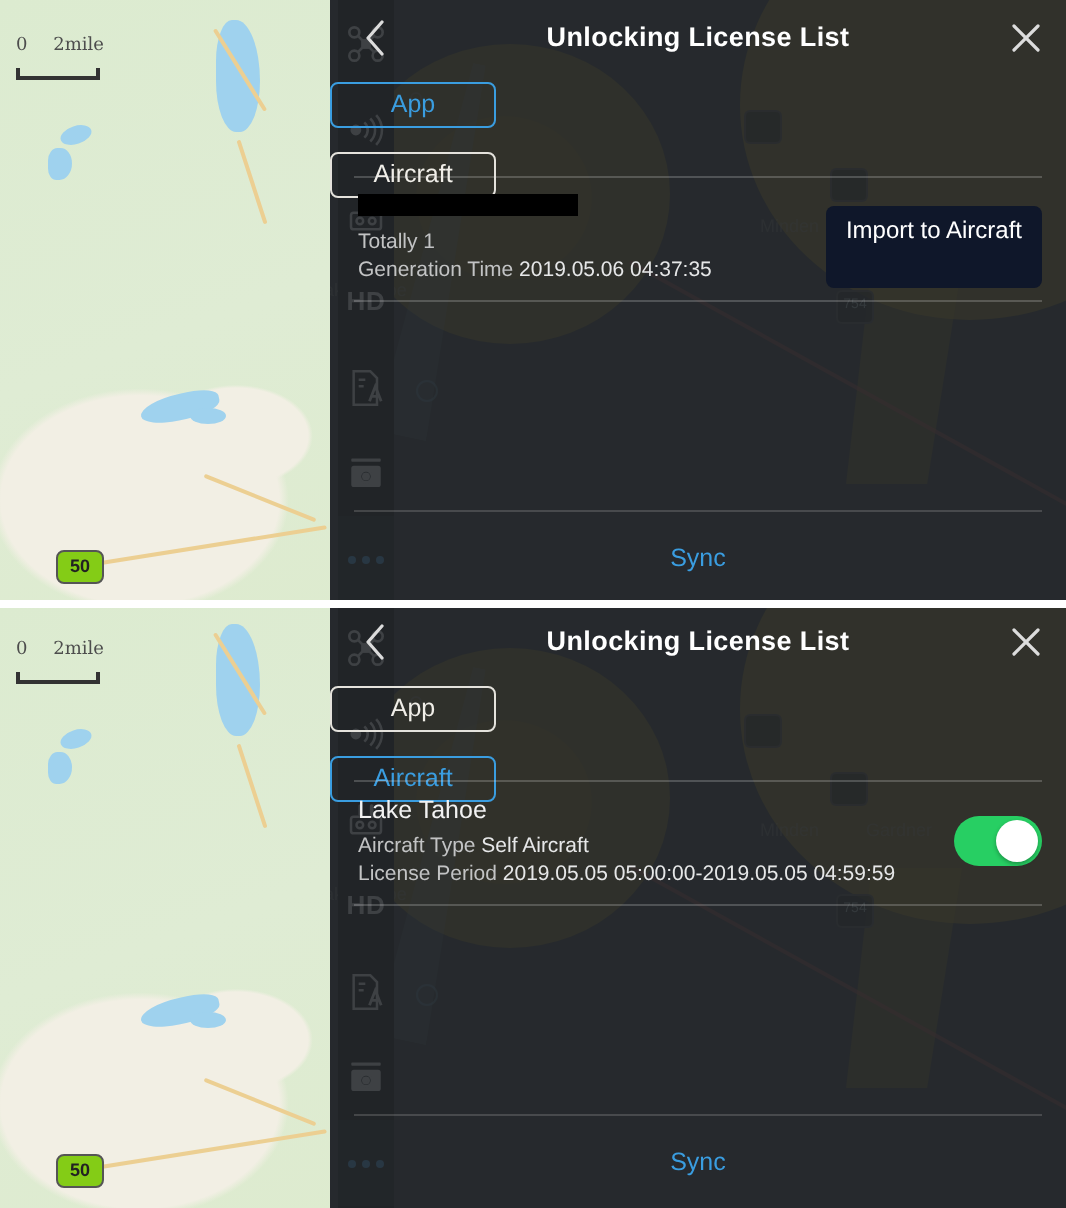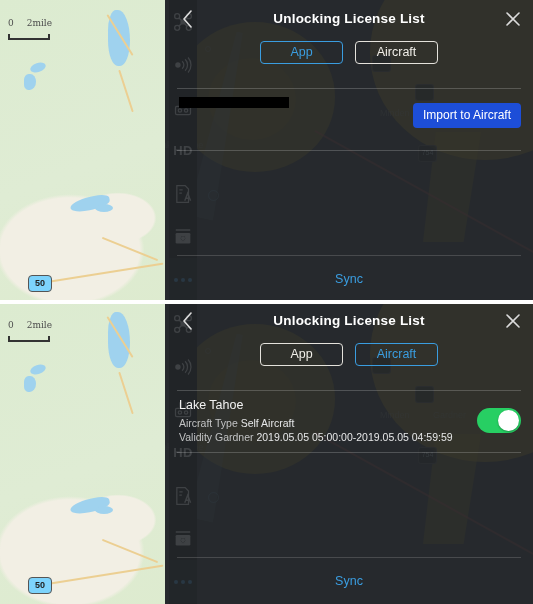--- a/index.html
+++ b/index.html
@@ -39,21 +39,21 @@
   .scalebar{position:absolute;left:8px;top:30px;width:40px;}
   .scalebar .lbl{position:absolute;top:-12px;left:0;width:100%;font-size:9px;color:#4d4d4d;
       font-family:"DejaVu Serif",serif;}
   .scalebar .lbl .z{position:absolute;left:0;}
   .scalebar .lbl .m{position:absolute;right:-4px;}
   .scalebar .bar{position:absolute;top:4px;left:0;width:38px;height:4px;
       border-left:2px solid #333;border-bottom:2px solid #333;border-right:2px solid #333;}
 
   
   .shield{position:absolute;width:22px;height:15px;border:1.4px solid #555;border-radius:4px;
-      background:#7dd3fc;color:#222;font-size:9px;font-weight:bold;text-align:center;line-height:14px;
+      background:#84cc16;color:#222;font-size:9px;font-weight:bold;text-align:center;line-height:14px;
       font-family:"Liberation Sans",sans-serif;}
   .shield.s50{left:28px;top:275px;}
 
   
   .map-dark{position:absolute;left:165px;top:0;width:368px;height:302px;background:#2b2e30;overflow:hidden;}
   .geo{position:absolute;border-radius:50%;}
   .geo-big{left:205px;top:-55px;width:230px;height:215px;background:rgba(201,161,20,.55);}
   .geo-mid{left:10px;top:22px;width:160px;height:150px;background:rgba(201,161,20,.45);}
   .geo-small{left:43px;top:58px;width:88px;height:82px;background:rgba(150,120,20,.4);}
   .wedge{position:absolute;left:42px;top:30px;width:26px;height:190px;
@@ -92,41 +92,41 @@
       background:rgba(38,41,44,.88);z-index:30;color:#e9e9ea;}
 
   .p-header{position:relative;height:37px;}
   .back-btn{position:absolute;left:10px;top:7px;width:24px;height:24px;display:flex;
       align-items:center;justify-content:center;cursor:pointer;}
   .close-btn{position:absolute;right:8px;top:7px;width:24px;height:24px;display:flex;
       align-items:center;justify-content:center;cursor:pointer;}
   .p-title{position:absolute;left:0;right:0;top:0;height:37px;line-height:37px;text-align:center;
       font-size:13.5px;font-weight:bold;color:#ffffff;letter-spacing:.2px;}
 
-  .tabs{display:flex;justify-content:center;gap:12px;margin-top:4px;}
+  .tabs{display:flex;justify-content:center;gap:12px;margin-top:4px;flex-direction:column;}
   .tab{width:83px;height:23px;line-height:21px;text-align:center;border-radius:4px;
       font-size:12.5px;cursor:pointer;box-sizing:border-box;}
   .tab.on{border:1px solid #3a9de0;color:#3a9de0;}
   .tab.off{border:1px solid #e4e2dc;color:#f0eee8;}
 
   .list{position:absolute;left:0;right:0;top:88px;bottom:47px;}
   .hr{position:absolute;left:12px;right:12px;height:1px;background:rgba(230,230,230,.22);}
   .hr-top{top:0;}
   .hr-bot{top:62px;}
   .hr-foot{bottom:46px;left:12px;right:12px;position:absolute;height:1px;background:rgba(230,230,230,.18);}
 
   .row{position:absolute;left:0;right:0;top:0;height:62px;padding:8px 12px 0 14px;box-sizing:border-box;}
   .row .name{font-size:12.5px;color:#f2f2f2;margin-bottom:4px;}
   .row .meta{font-size:10.5px;color:#cfd0d1;line-height:14px;white-space:nowrap;}
   .row .meta .k{color:#c2c3c4;}
   .row .meta .v{color:#e6e7e8;}
   .redact{display:inline-block;width:110px;height:11px;background:#000;vertical-align:-1px;}
 
-  .import-btn{position:absolute;right:12px;top:15px;height:25px;line-height:25px;padding:0 10px;
-      background:#1d4ed8;color:#fff;font-size:12px;border-radius:4px;cursor:pointer;white-space:nowrap;}
+  .import-btn{position:absolute;right:12px;top:15px;height:41px;line-height:25px;padding:0 10px;
+      background:#0f172a;color:#fff;font-size:12px;border-radius:4px;cursor:pointer;white-space:nowrap;}
 
   .toggle{position:absolute;right:12px;top:18px;width:44px;height:25px;border-radius:13px;
       background:#27cf63;cursor:pointer;}
   .toggle .knob{position:absolute;right:2px;top:2px;width:21px;height:21px;border-radius:50%;
       background:#fff;box-shadow:0 1px 2px rgba(0,0,0,.3);}
 
   .sync{position:absolute;left:0;right:0;bottom:0;height:46px;line-height:46px;text-align:center;
       color:#3a9de0;font-size:12.5px;cursor:pointer;}
 </style>
 </head>
@@ -261,20 +261,27 @@
         <div class="tab on">App</div>
         <div class="tab off">Aircraft</div>
       </div>
 
       <div class="list">
         <div class="hr hr-top"></div>
         <div class="row">
           <div class="name">
             <span class="redact"></span>
           </div>
+          <div class="meta">
+            <span class="k">Totally 1</span>
+          </div>
+          <div class="meta">
+            <span class="k">Generation Time</span>
+            <span class="v">2019.05.06 04:37:35</span>
+          </div>
           <div class="import-btn">Import to Aircraft</div>
         </div>
         <div class="hr hr-bot"></div>
       </div>
 
       <div class="hr-foot"></div>
       <div class="sync">Sync</div>
     </div>
   </div>
 
@@ -410,21 +417,21 @@
 
       <div class="list">
         <div class="hr hr-top"></div>
         <div class="row">
           <div class="name">Lake Tahoe</div>
           <div class="meta">
             <span class="k">Aircraft Type</span>
             <span class="v">Self Aircraft</span>
           </div>
           <div class="meta">
-            <span class="k">Validity Gardner</span>
+            <span class="k">License Period</span>
             <span class="v">2019.05.05 05:00:00-2019.05.05 04:59:59</span>
           </div>
           <div class="toggle">
             <div class="knob"></div>
           </div>
         </div>
         <div class="hr hr-bot"></div>
       </div>
 
       <div class="hr-foot"></div>

